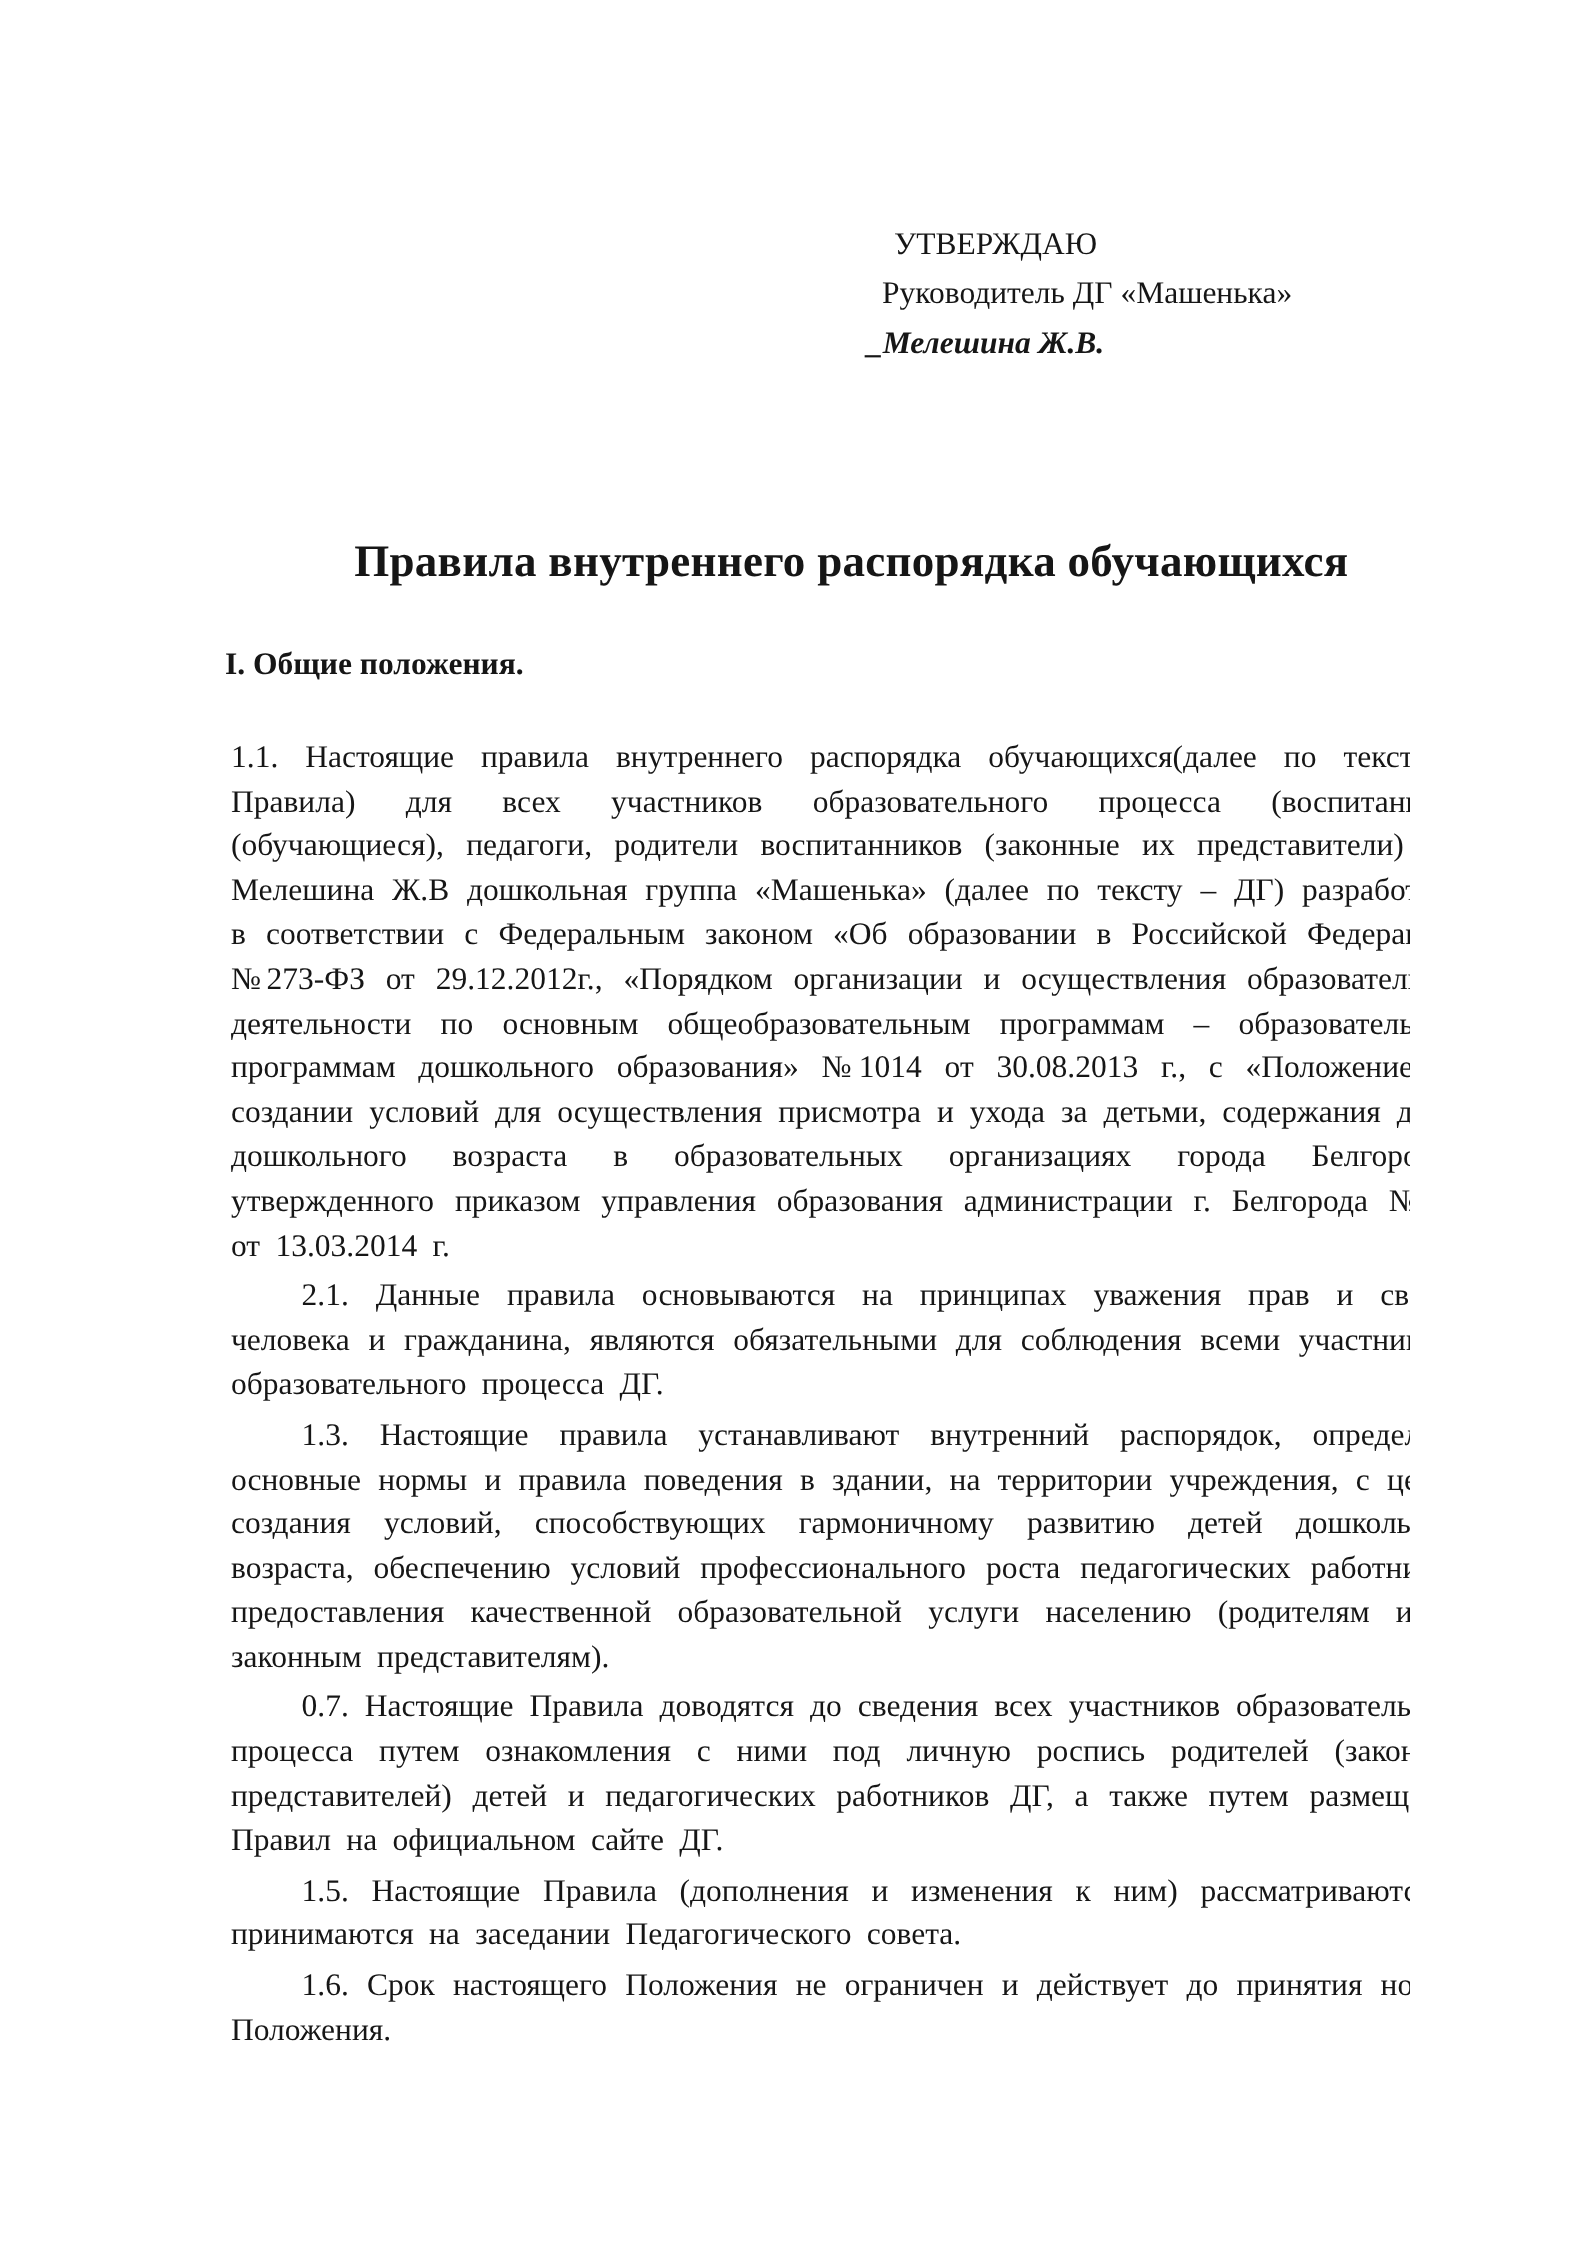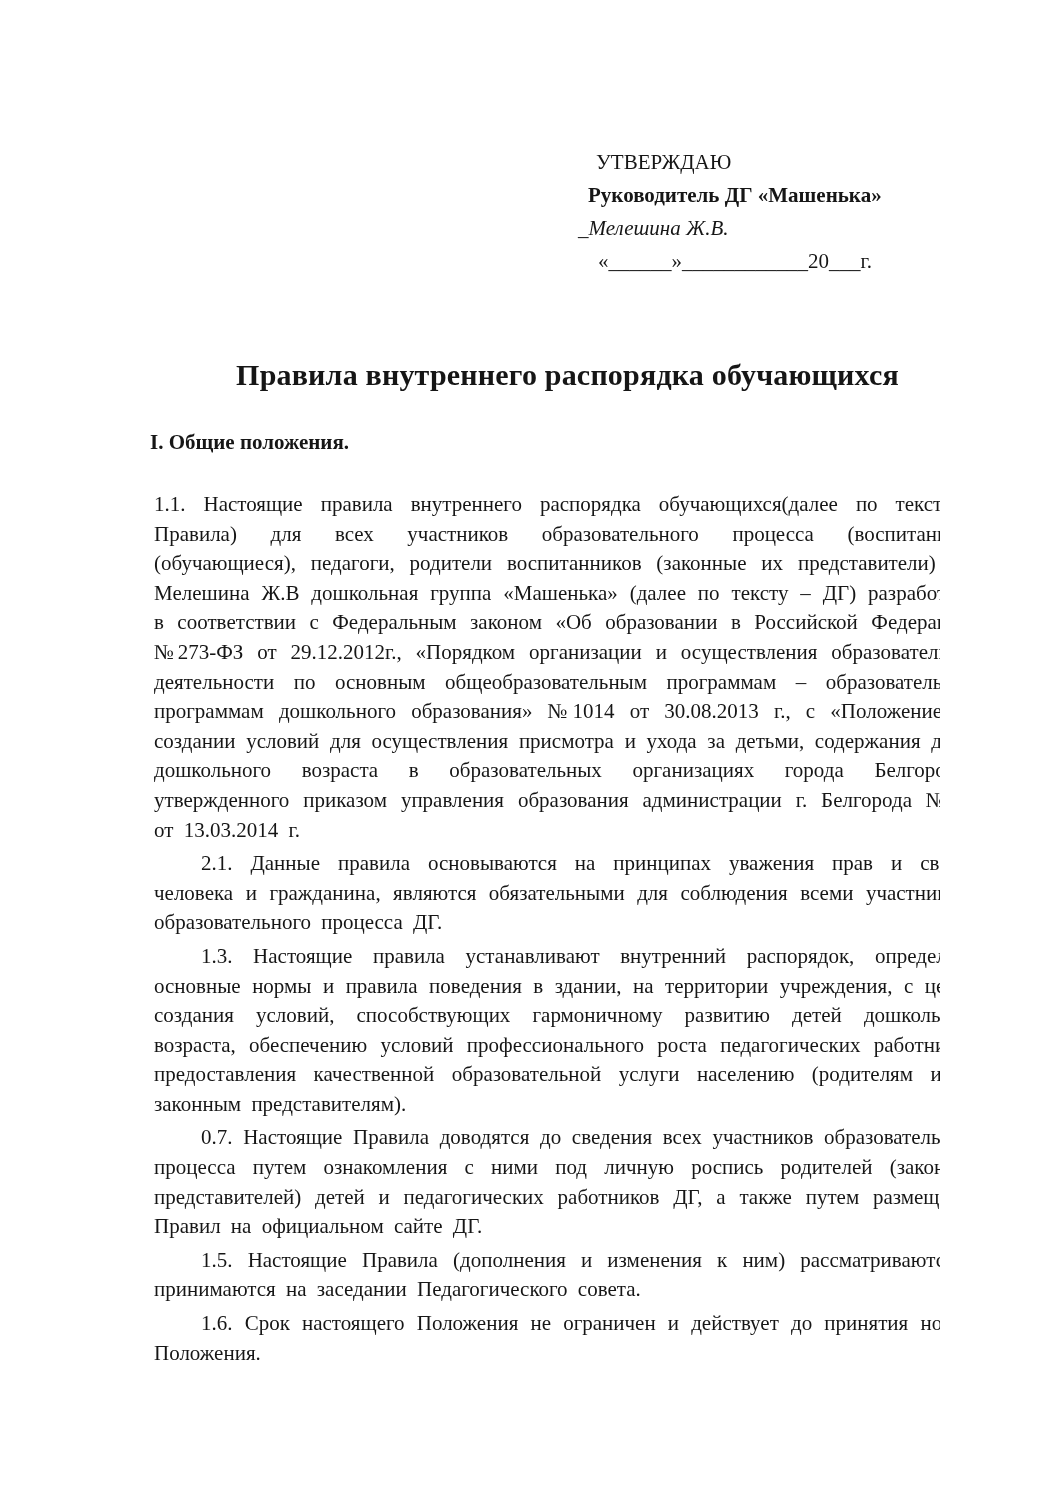--- a/index.html
+++ b/index.html
@@ -18,22 +18,22 @@
   }
   .approval-block {
     position: absolute;
     top: 146px;
     left: 578px;
     font-size: 21px;
     line-height: 33px;
     white-space: nowrap;
   }
   .approval-line1 { padding-left: 18px; }
-  .approval-line2 { padding-left: 10px; font-weight: bold; }
-  .approval-line3 { padding-left: 0; font-style: italic; }
+  .approval-line2 { padding-left: 10px; }
+  .approval-line3 { padding-left: 0; font-style: italic; font-weight: bold; }
   .approval-line4 { padding-left: 20px; }
   .doc-title {
     position: absolute;
     top: 358px;
     left: 150px;
     width: 835px;
     text-align: center;
     font-size: 30px;
     font-weight: bold;
     letter-spacing: 0.2px;
@@ -71,21 +71,20 @@
 </style>
 </head>
 <body>
 
 <div class="page">
 
   <div class="approval-block">
     <div class="approval-line1">УТВЕРЖДАЮ</div>
     <div class="approval-line2">Руководитель ДГ «Машенька»</div>
     <div class="approval-line3">_Мелешина Ж.В.</div>
-    <div class="approval-line4">«______»____________20___г.</div>
   </div>
 
   <div class="doc-title">Правила внутреннего распорядка обучающихся</div>
 
   <div class="section-heading">I. Общие положения.</div>
 
   <div class="body-text">
     <p class="para first">1.1. Настоящие правила внутреннего распорядка обучающихся(далее по тексту – Правила) для всех участников образовательного процесса (воспитанники (обучающиеся), педагоги, родители воспитанников (законные их представители) ИП Мелешина Ж.В дошкольная группа «Машенька» (далее по тексту – ДГ)  разработаны в соответствии с Федеральным законом «Об образовании в Российской Федерации» №273-ФЗ от 29.12.2012г., «Порядком организации и осуществления образовательной деятельности по основным общеобразовательным программам – образовательным программам дошкольного образования» №1014 от 30.08.2013 г., с «Положением о создании условий для осуществления присмотра и ухода за детьми, содержания детей дошкольного возраста в образовательных организациях города Белгорода», утвержденного приказом управления образования администрации г. Белгорода №333 от 13.03.2014 г.</p>
     <p class="para">2.1. Данные правила основываются на принципах уважения прав и свобод человека и гражданина, являются обязательными для соблюдения всеми участниками образовательного процесса ДГ.</p>
     <p class="para">1.3. Настоящие правила устанавливают внутренний распорядок, определяют основные нормы и правила поведения в здании, на территории учреждения, с целью создания условий, способствующих гармоничному развитию детей дошкольного возраста, обеспечению условий профессионального роста педагогических работников, предоставления качественной образовательной услуги населению (родителям и их законным представителям).</p>

